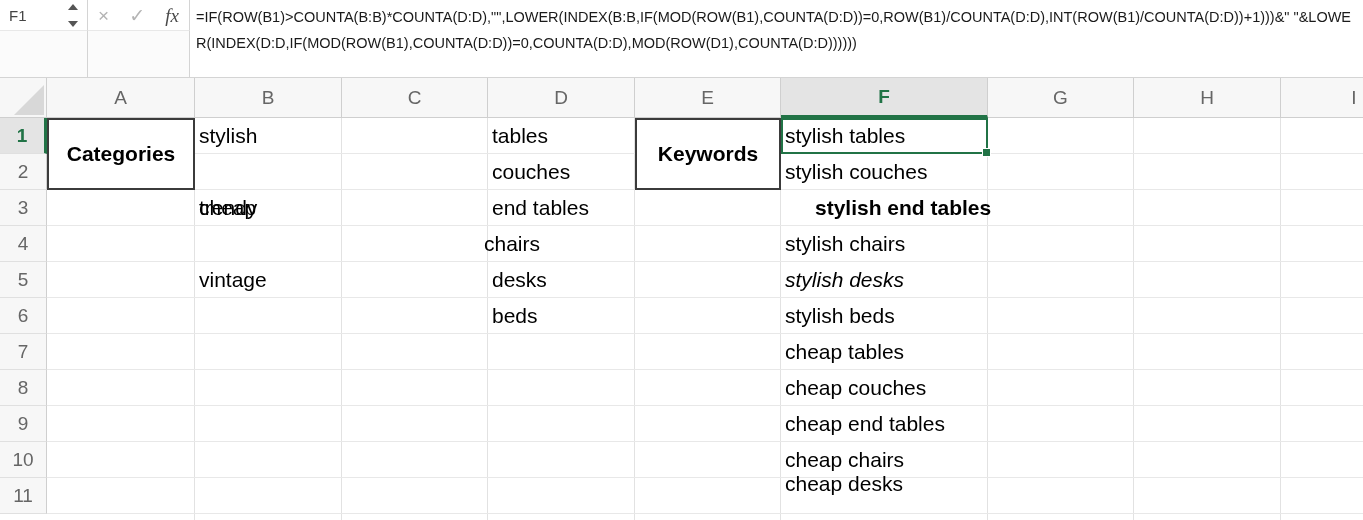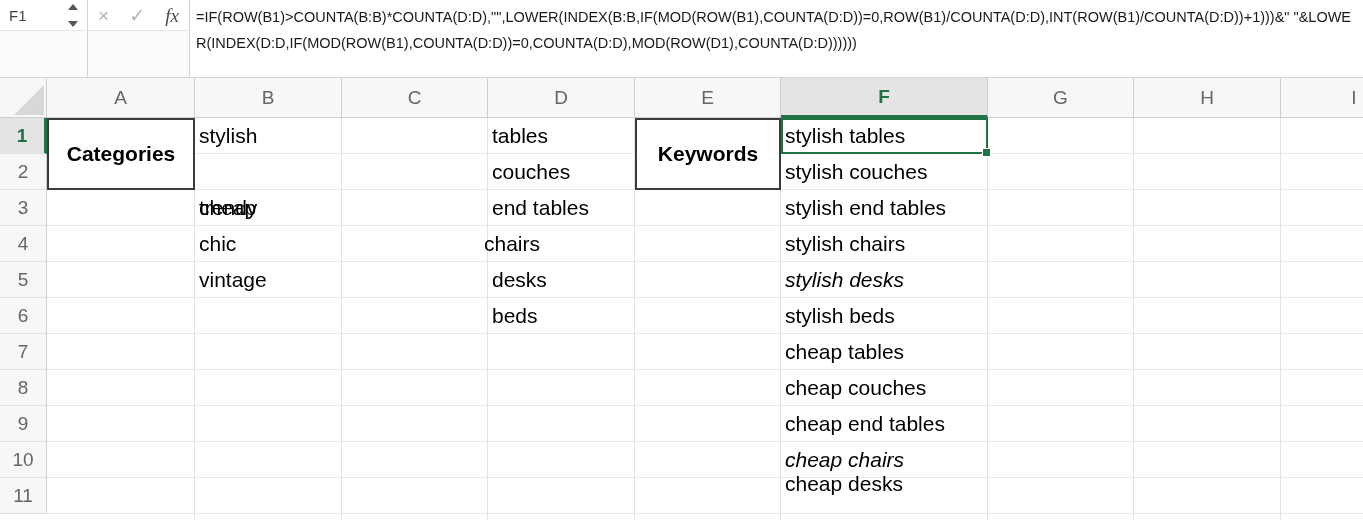--- a/index.html
+++ b/index.html
@@ -335,37 +335,36 @@
       <div class="gridline-h" style="top: 179px;"></div>
       <div class="gridline-h" style="top: 215px;"></div>
       <div class="gridline-h" style="top: 251px;"></div>
       <div class="gridline-h" style="top: 287px;"></div>
       <div class="gridline-h" style="top: 323px;"></div>
       <div class="gridline-h" style="top: 359px;"></div>
       <div class="gridline-h" style="top: 395px;"></div>
       <div class="cell" style="left: 148px; top: 0px; width: 147px; height: 36px;">stylish</div>
       <div class="cell" style="left: 148px; top: 36px; width: 175px; height: 36px; margin-top: 36px;">cheap</div>
       <div class="cell" style="left: 148px; top: 72px; width: 147px; height: 36px;">trendy</div>
-      <div class="cell" style="left: 148px; top: 108px; width: 147px; height: 36px;">chic</div>
       <div class="cell" style="left: 148px; top: 144px; width: 147px; height: 36px;">vintage</div>
       <div class="cell" style="left: 441px; top: 0px; width: 147px; height: 36px; text-align: right;">tables</div>
       <div class="cell" style="left: 441px; top: 36px; width: 147px; height: 36px;">couches</div>
       <div class="cell" style="left: 441px; top: 72px; width: 147px; height: 36px;">end tables</div>
       <div class="cell" style="left: 433px; top: 108px; width: 147px; height: 36px;">chairs</div>
       <div class="cell" style="left: 441px; top: 144px; width: 147px; height: 36px; text-align: right;">desks</div>
       <div class="cell" style="left: 441px; top: 180px; width: 147px; height: 36px;">beds</div>
       <div class="cell" style="left: 734px; top: 0px; width: 207px; height: 36px;">stylish tables</div>
       <div class="cell" style="left: 734px; top: 36px; width: 207px; height: 36px;">stylish couches</div>
-      <div class="cell" style="left: 734px; top: 72px; width: 207px; height: 36px;">stylish end tables</div>
+      <div class="cell" style="left: 764px; top: 72px; width: 207px; height: 36px; font-weight: bold;">stylish end tables</div>
       <div class="cell" style="left: 734px; top: 108px; width: 207px; height: 36px;">stylish chairs</div>
       <div class="cell" style="left: 734px; top: 144px; width: 207px; height: 36px; font-style: italic;">stylish desks</div>
       <div class="cell" style="left: 734px; top: 180px; width: 207px; height: 36px;">stylish beds</div>
       <div class="cell" style="left: 734px; top: 216px; width: 207px; height: 36px;">cheap tables</div>
       <div class="cell" style="left: 734px; top: 252px; width: 207px; height: 36px;">cheap couches</div>
       <div class="cell" style="left: 734px; top: 288px; width: 207px; height: 36px;">cheap end tables</div>
-      <div class="cell" style="left: 734px; top: 324px; width: 207px; height: 36px; font-style: italic;">cheap chairs</div>
+      <div class="cell" style="left: 734px; top: 324px; width: 207px; height: 36px;">cheap chairs</div>
       <div class="cell" style="left: 734px; top: 348px; width: 207px; height: 36px;">cheap desks</div>
       <div class="cell label-merged" style="left: 0px; top: 0px; width: 148px; height: 72px;">Categories</div>
       <div class="cell label-merged" style="left: 588px; top: 0px; width: 146px; height: 72px;">Keywords</div>
       <div class="selection" style="left: 734px; top: 0px; width: 207px; height: 36px;"></div>
       <div class="fill-handle" style="left: 935px; top: 30px;"></div>
     </div>
 </div>
 
 </body></html>

